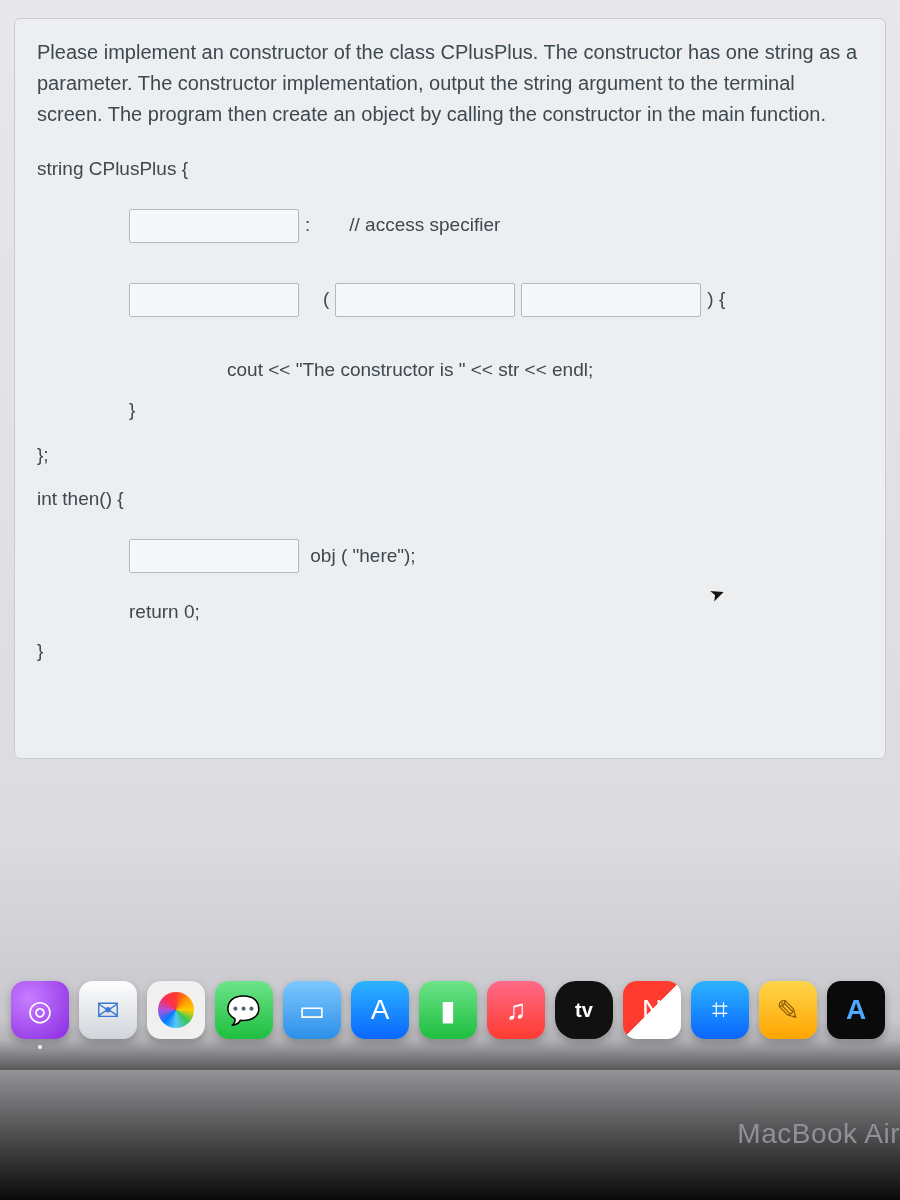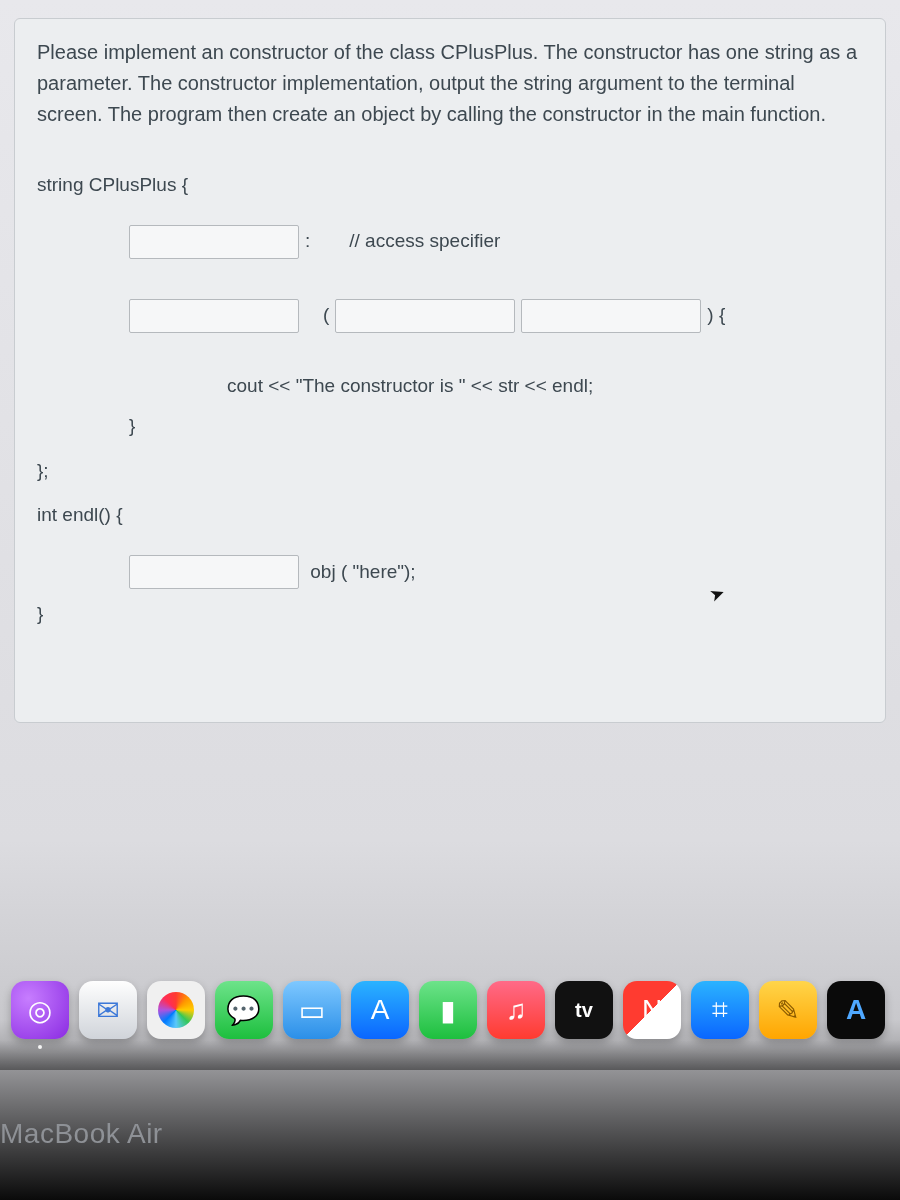--- a/index.html
+++ b/index.html
@@ -16,21 +16,21 @@
     margin: 18px 14px 0 14px;
     background: #eceef0;
     border: 1px solid #c8ccd0;
     border-radius: 6px;
     padding: 18px 22px 90px 22px;
     font-size: 20px;
     line-height: 1.55;
     position: relative;
   }
   .prompt {
-    margin-bottom: 42px;
+    margin-bottom: 26px;
   }
   .code-block {
     font-size: 19px;
     line-height: 1.4;
   }
   .code-row {
     display: flex;
     align-items: center;
     flex-wrap: wrap;
     gap: 6px;
@@ -91,36 +91,36 @@
     opacity: 0.9;
   }
   .podcasts { background: radial-gradient(circle at 30% 30%, #c77dff, #8a2be2); }
   .mail     { background: linear-gradient(180deg, #fefefe, #d0d4da); color:#3c78d8; }
   .photos   { background: #f0f0f0; }
   .messages { background: linear-gradient(180deg, #6de38a, #1dbf3e); }
   .files    { background: linear-gradient(180deg, #7ec8ff, #2b8fe8); }
   .appstore { background: linear-gradient(180deg, #2bb3ff, #0a66ff); }
   .facetime { background: linear-gradient(180deg, #6de38a, #1dbf3e); }
   .music    { background: linear-gradient(180deg, #ff6a88, #ff3b30); }
-  .tv       { background: #111; font-size:20px; }
+  .tv       { background: #111; font-size:20px;border-radius:21px; }
   .news     { background: linear-gradient(135deg, #ff3b30 50%, #fff 50%); }
   .keynote  { background: linear-gradient(180deg, #2bb3ff, #0a66ff); }
   .notes    { background: linear-gradient(180deg, #ffd54a, #ffa500); color:#8a5a00;}
   .xcode    { background: #0a0a0a; color:#4fa8ff; font-weight:600;}
   .tv span  { font-family: -apple-system, sans-serif; font-weight:600; }
   .photos-inner {
     width:36px; height:36px; border-radius:50%;
     background: conic-gradient(#ff3b30,#ff9500,#ffcc00,#34c759,#5ac8fa,#007aff,#af52de,#ff2d55,#ff3b30);
     filter: blur(0.4px);
   }
   .macbook-label {
     position: absolute;
     bottom: 50px;
-    left: 0; right: 16px;
-    text-align: left;
+    left: 0; right: 0;
+    text-align: right;
     font-size: 28px;
     color: #8e9196;
     font-family: -apple-system, "Helvetica Neue", sans-serif;
     font-weight: 400;
     letter-spacing: 0.5px;
   }
   .screen-shadow {
     position: absolute;
     left:0; right:0; bottom: 130px;
     height: 30px;
@@ -161,28 +161,31 @@
 
     <div class="code-row indent1" style="margin-top:14px;">
       <span class="code-text">}</span>
     </div>
 
     <div class="code-row" style="margin-top:18px;">
       <span class="code-text">};</span>
     </div>
 
     <div class="code-row" style="margin-top:18px;">
-      <span class="code-text">int endl() {</span>
+      <span class="code-text">int then() {</span>
     </div>
 
     <div class="code-row indent1 gap-top">
       <input class="blank w-med" style="">
       <span class="code-text"> obj ( "here");</span>
     </div>
 
+    <div class="code-row indent1 gap-top">
+      <span class="code-text">return 0;</span>
+    </div>
 
     <div class="code-row" style="margin-top:12px;">
       <span class="code-text">}</span>
     </div>
 
   </div>
 
   <div class="cursor-glyph">➤</div>
 </div>
 

